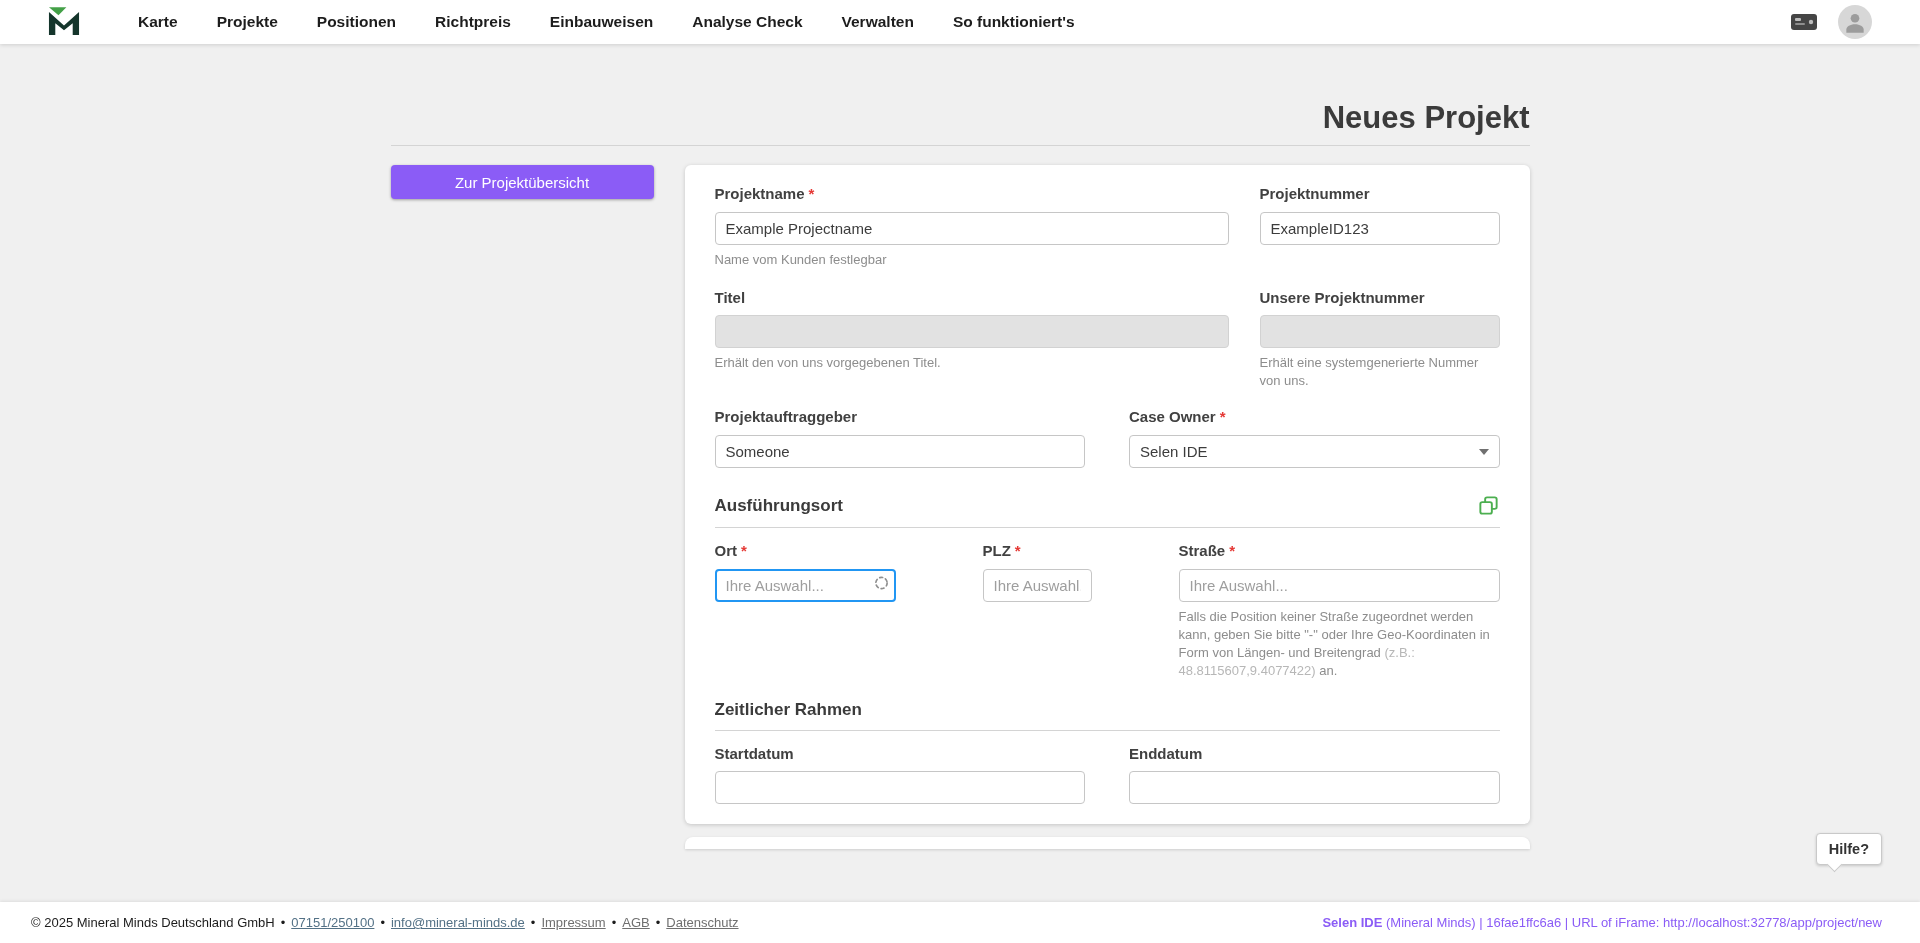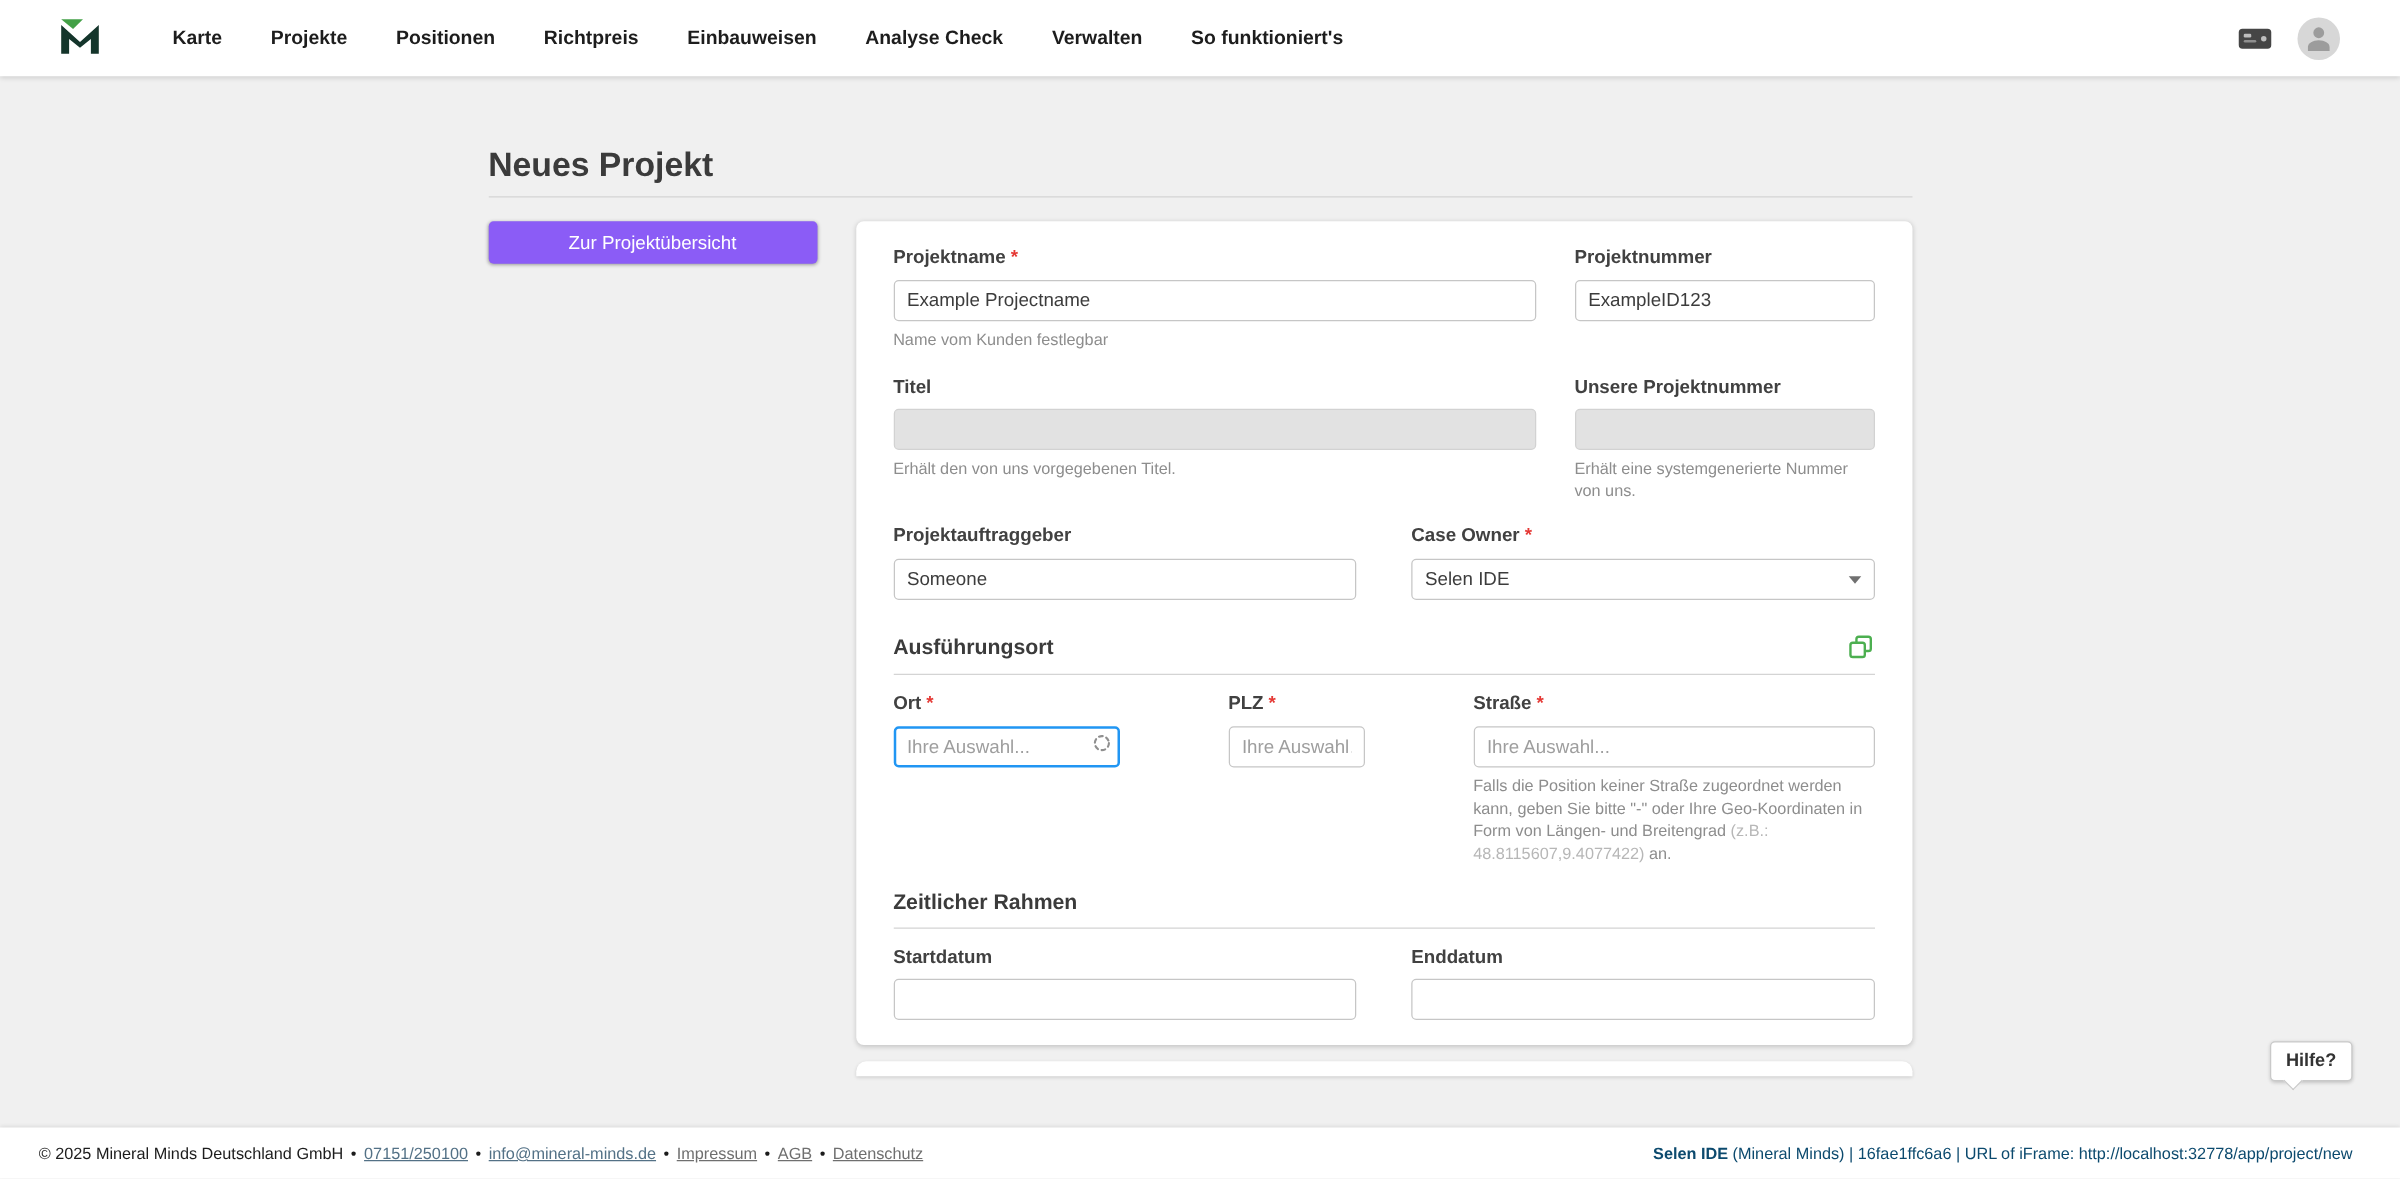--- a/index.html
+++ b/index.html
@@ -7,40 +7,40 @@
   body {
     width: 1920px; height: 943px;
     font-family: "Liberation Sans", sans-serif;
     background: #f0f0f0;
     overflow: hidden;
     position: relative;
   }
 
   
   .navbar {
-    height: 61px; background: #fff;
+    height: 44px; background: #fff;
     display: flex; align-items: center;
     padding: 0 48px 0 45px;
     box-shadow: 0 1px 4px rgba(0,0,0,.14);
     position: relative; z-index: 10;
   }
   .logo { display: flex; align-items: center; cursor: pointer; }
   .nav-links { display: flex; gap: 39px; margin-left: 55px; }
   .nav-item { font-size: 15.5px; font-weight: 600; color: #1d1d1d; cursor: pointer; white-space: nowrap; }
   .nav-right { margin-left: auto; display: flex; align-items: center; gap: 20px; }
   .icon-btn { display: flex; align-items: center; cursor: pointer; }
   .avatar {
     width: 34px; height: 34px; border-radius: 50%;
     background: #d7d7d7; display: flex; align-items: flex-end; justify-content: center;
     overflow: hidden; cursor: pointer;
   }
 
   
   .content { width: 1139px; margin: 0 auto; padding-top: 56px; }
-  .page-title { margin: 0; font-size: 27px; font-weight: 700; color: #3b3b3b; }
+  .page-title { margin: 0; font-size: 31px; font-weight: 700; color: #3b3b3b; text-align: right; }
   .title-divider { border: none; border-top: 1px solid #d4d4d4; margin: 9px 0 0; }
   .layout-row { display: flex; align-items: flex-start; margin-top: 19px; }
   .left-col { width: 263px; margin-right: 31px; flex: none; }
   .back-btn {
     width: 263px; height: 34px;
     background: #8b5cf6; color: #fff;
     border: none; border-radius: 4px;
     font-size: 15px; font-family: inherit;
     box-shadow: 0 1px 3px rgba(0,0,0,.35);
     cursor: pointer;
@@ -132,21 +132,21 @@
     background: #fff;
     display: flex; align-items: center; justify-content: space-between;
     padding: 0 38px 0 31px;
     font-size: 13px; color: #1c1c1c;
     box-shadow: 0 -1px 3px rgba(0,0,0,.08);
     z-index: 15;
   }
   .footer-left { display: flex; align-items: center; gap: 6px; white-space: nowrap; }
   .flink { color: #6f6f6f; text-decoration: underline; cursor: pointer; }
   .flink.accent { color: #537186; }
-  .footer-right { color: #0c4a6e; white-space: nowrap; }
+  .footer-right { color: #8b5cf6; white-space: nowrap; }
   .footer-right strong { font-weight: 700; }
 </style>
 </head>
 <body>
 
 <header class="navbar">
   <div class="logo">
     <span>
       <svg viewBox="0 0 48 48" width="38" height="38" aria-hidden="true">
         <polygon points="5,8 27,8 17,18" fill="#43a047"></polygon>

